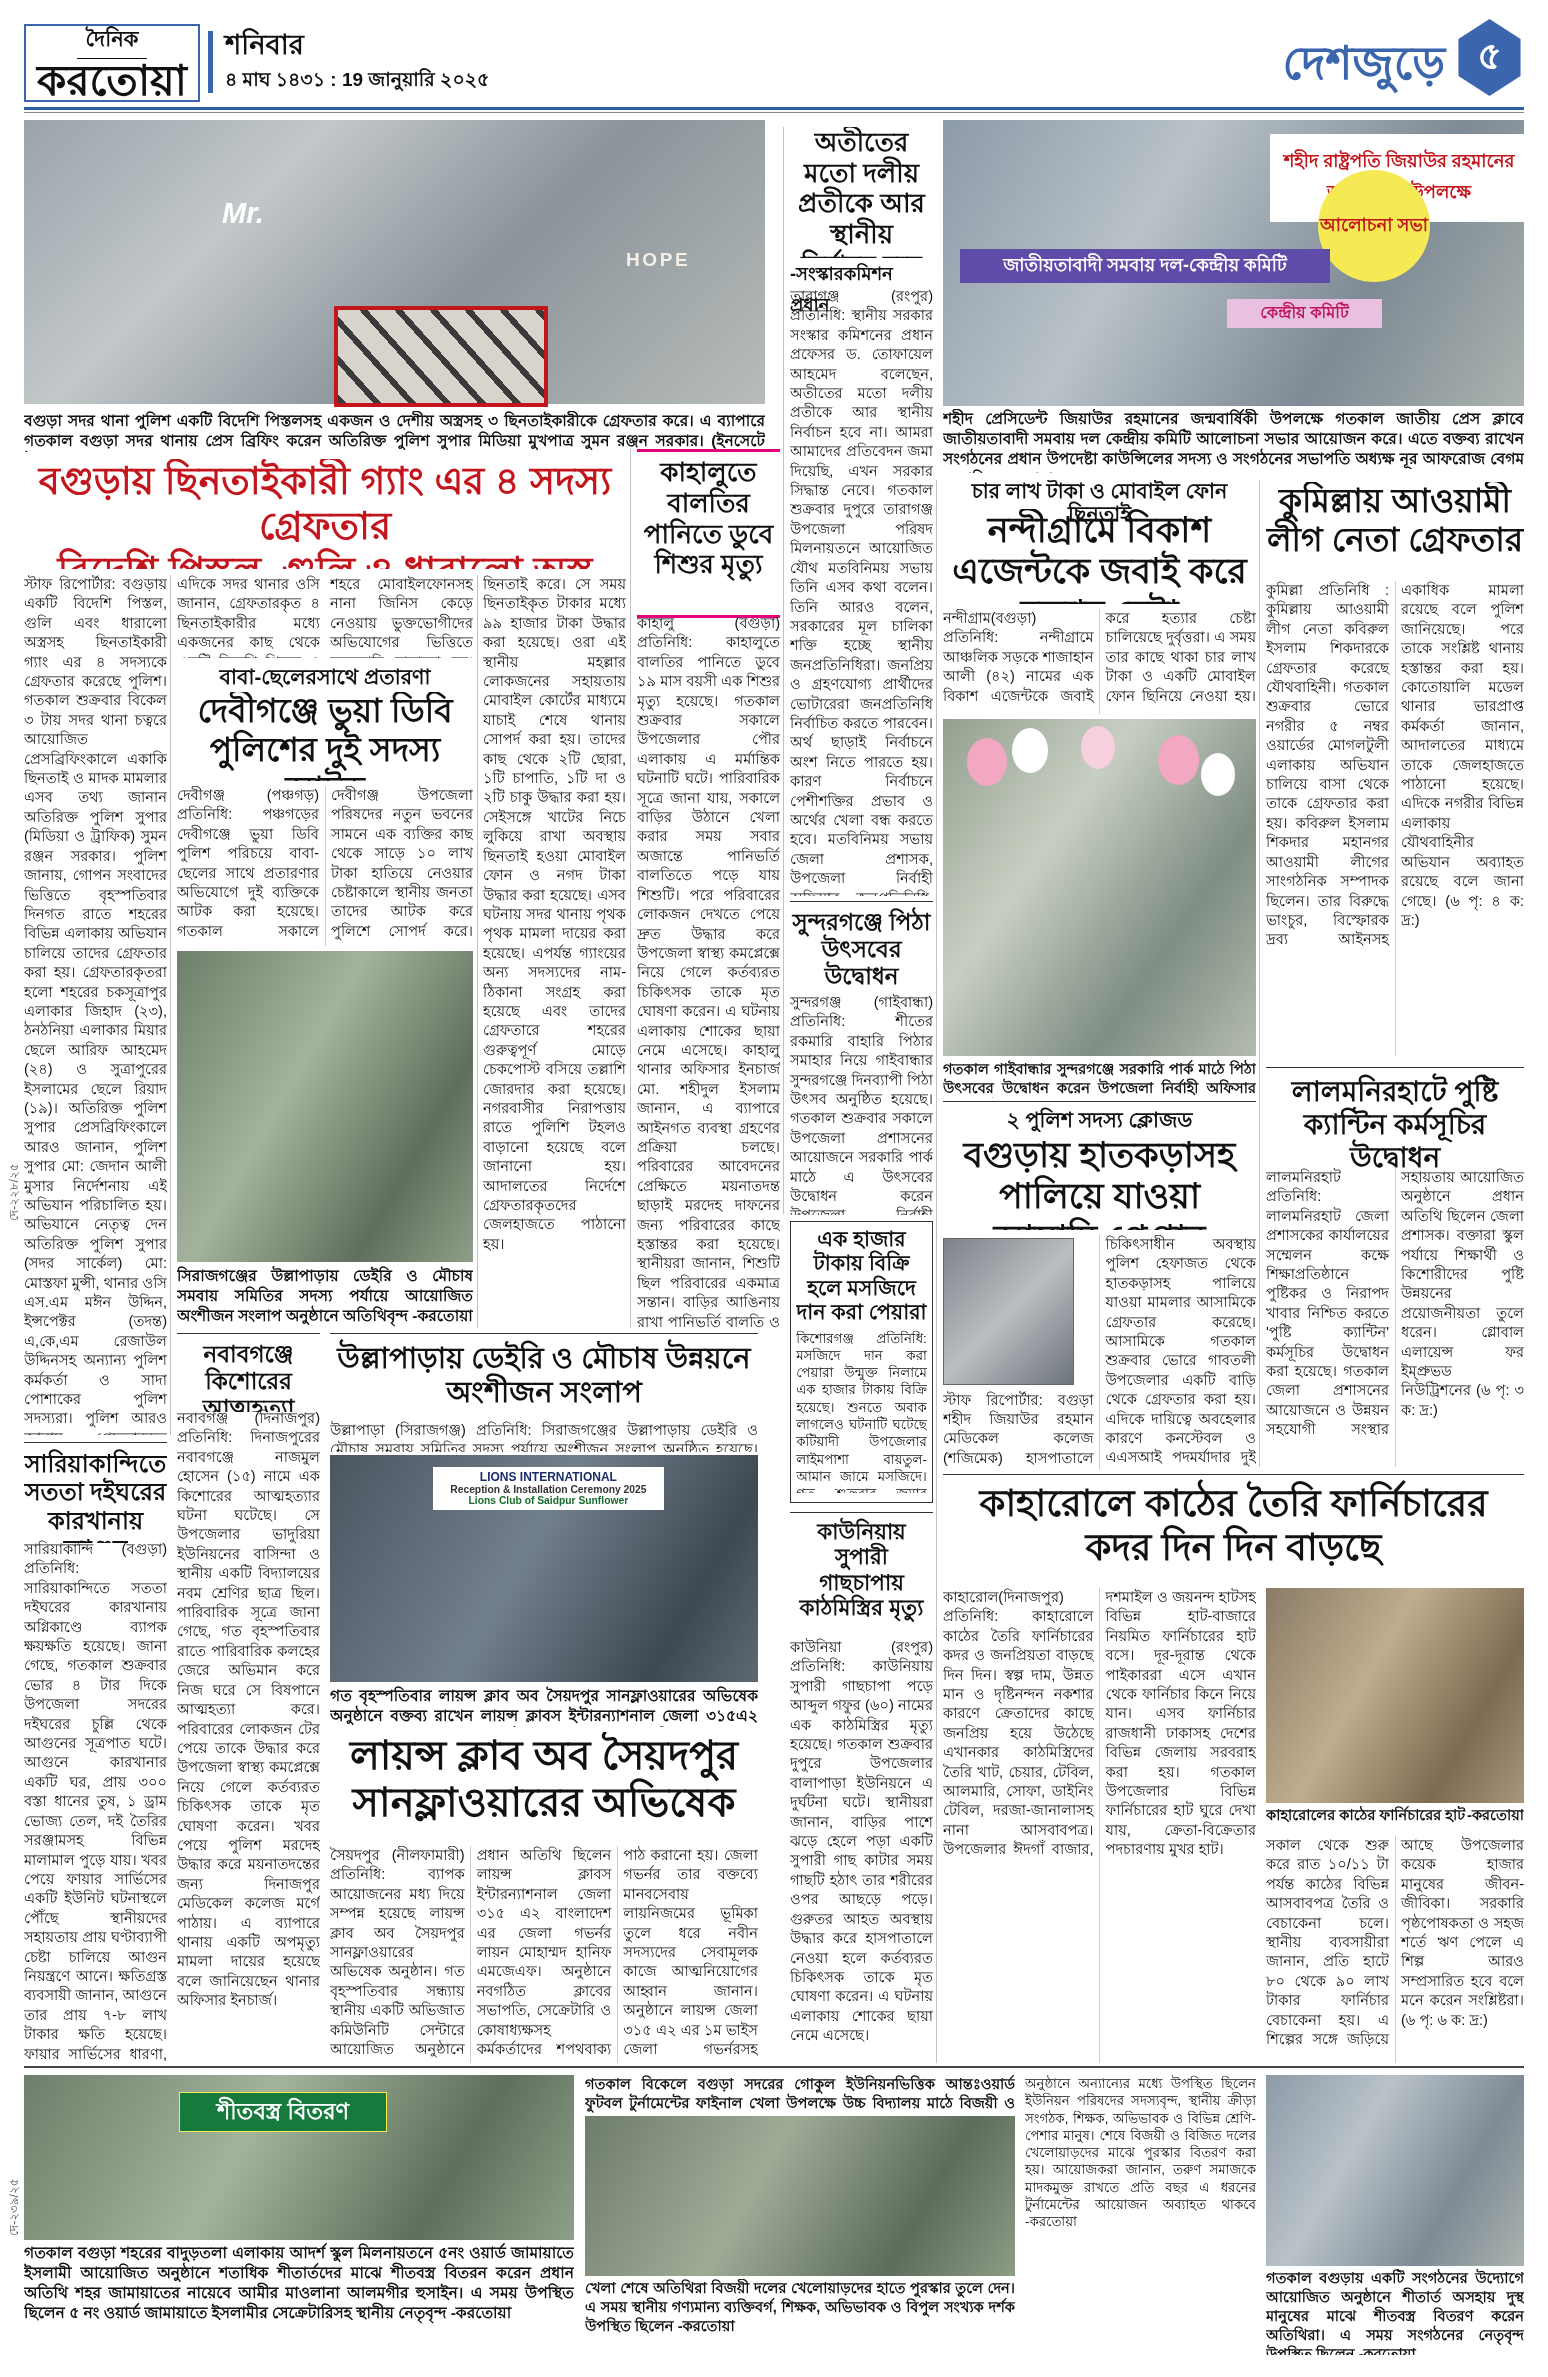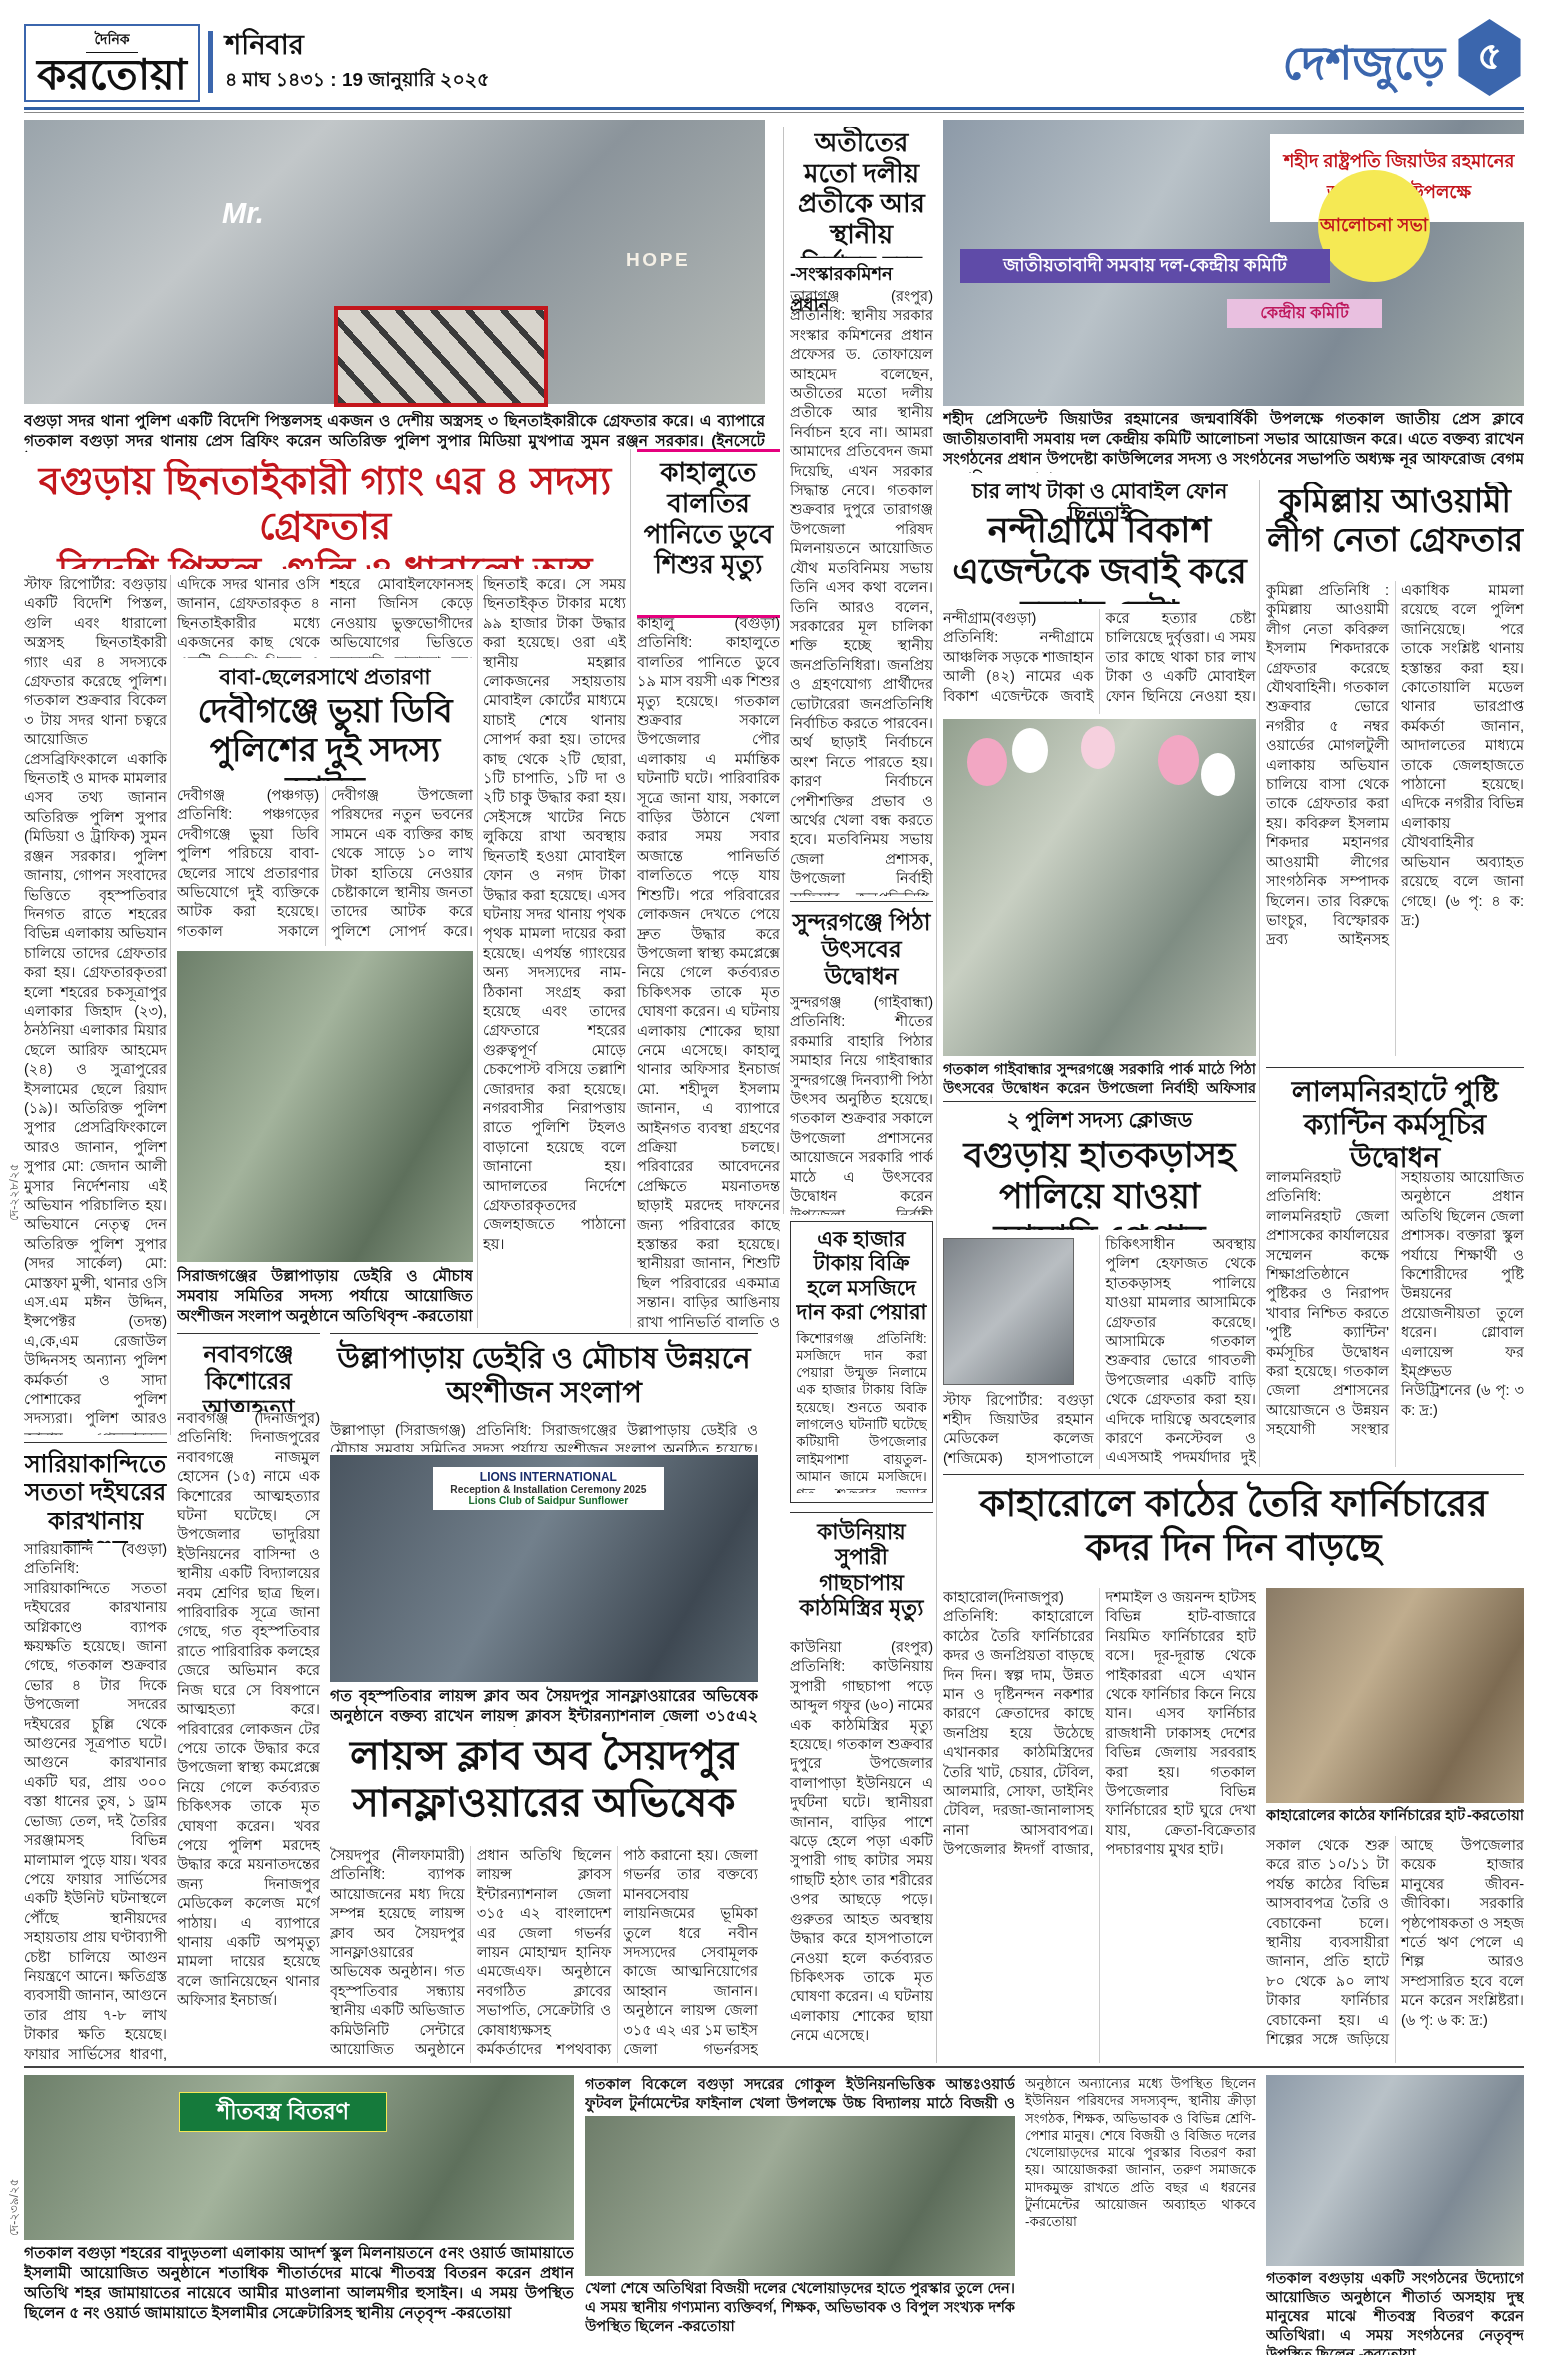--- a/index.html
+++ b/index.html
@@ -27,21 +27,21 @@
        background:linear-gradient(135deg,#7c8288 0%,#b9bec2 50%,#6d747a 100%);border:0.9px solid #666;}
   .balloon{position:absolute;border-radius:50%;}
   .mark{position:absolute;font-size:12px;color:#555;transform:rotate(-90deg);transform-origin:left top;white-space:nowrap;}
 </style>
 </head>
 <body>
 
 <div id="page">
 
   <div class="abs" style="left:24px;top:24px;width:172px;height:74px;border:2.6px double #3b66ad;display:flex;flex-direction:column;align-items:center;justify-content:center;">
-    <div style="font-size:14px;font-weight:800;border-bottom:1.7px solid #111;padding:0 8.6px;">দৈনিক</div>
+    <div style="font-size:21px;font-weight:800;border-bottom:1.7px solid #111;padding:0 8.6px;">দৈনিক</div>
     <div style="font-size:42px;font-weight:900;line-height:1.05;">করতোয়া</div>
   </div>
   <div class="abs" style="left:208px;top:31px;width:5.2px;height:62px;background:#3b66ad;"></div>
   <div class="abs" style="left:225px;top:24px;font-size:27.5px;font-weight:800;">শনিবার</div>
   <div class="abs" style="left:225px;top:65px;font-size:19px;font-weight:600;">৪ মাঘ ১৪৩১ : 19 জানুয়ারি ২০২৫</div>
   <div class="abs" style="left:1170px;top:27.5px;width:275px;font-size:46px;font-weight:900;color:#3b66ad;text-align:right;">দেশজুড়ে</div>
   <div class="abs" style="left:1455px;top:19px;width:69px;height:77px;background:#3b66ad;clip-path:polygon(50% 0,95% 26%,95% 74%,50% 100%,5% 74%,5% 26%);display:flex;align-items:center;justify-content:center;">
     <span style="color:#fff;font-size:38px;font-weight:900;">৫</span>
   </div>
   <div class="abs" style="left:24px;top:107px;width:1500px;height:2.6px;background:#2f5fa5;"></div>

